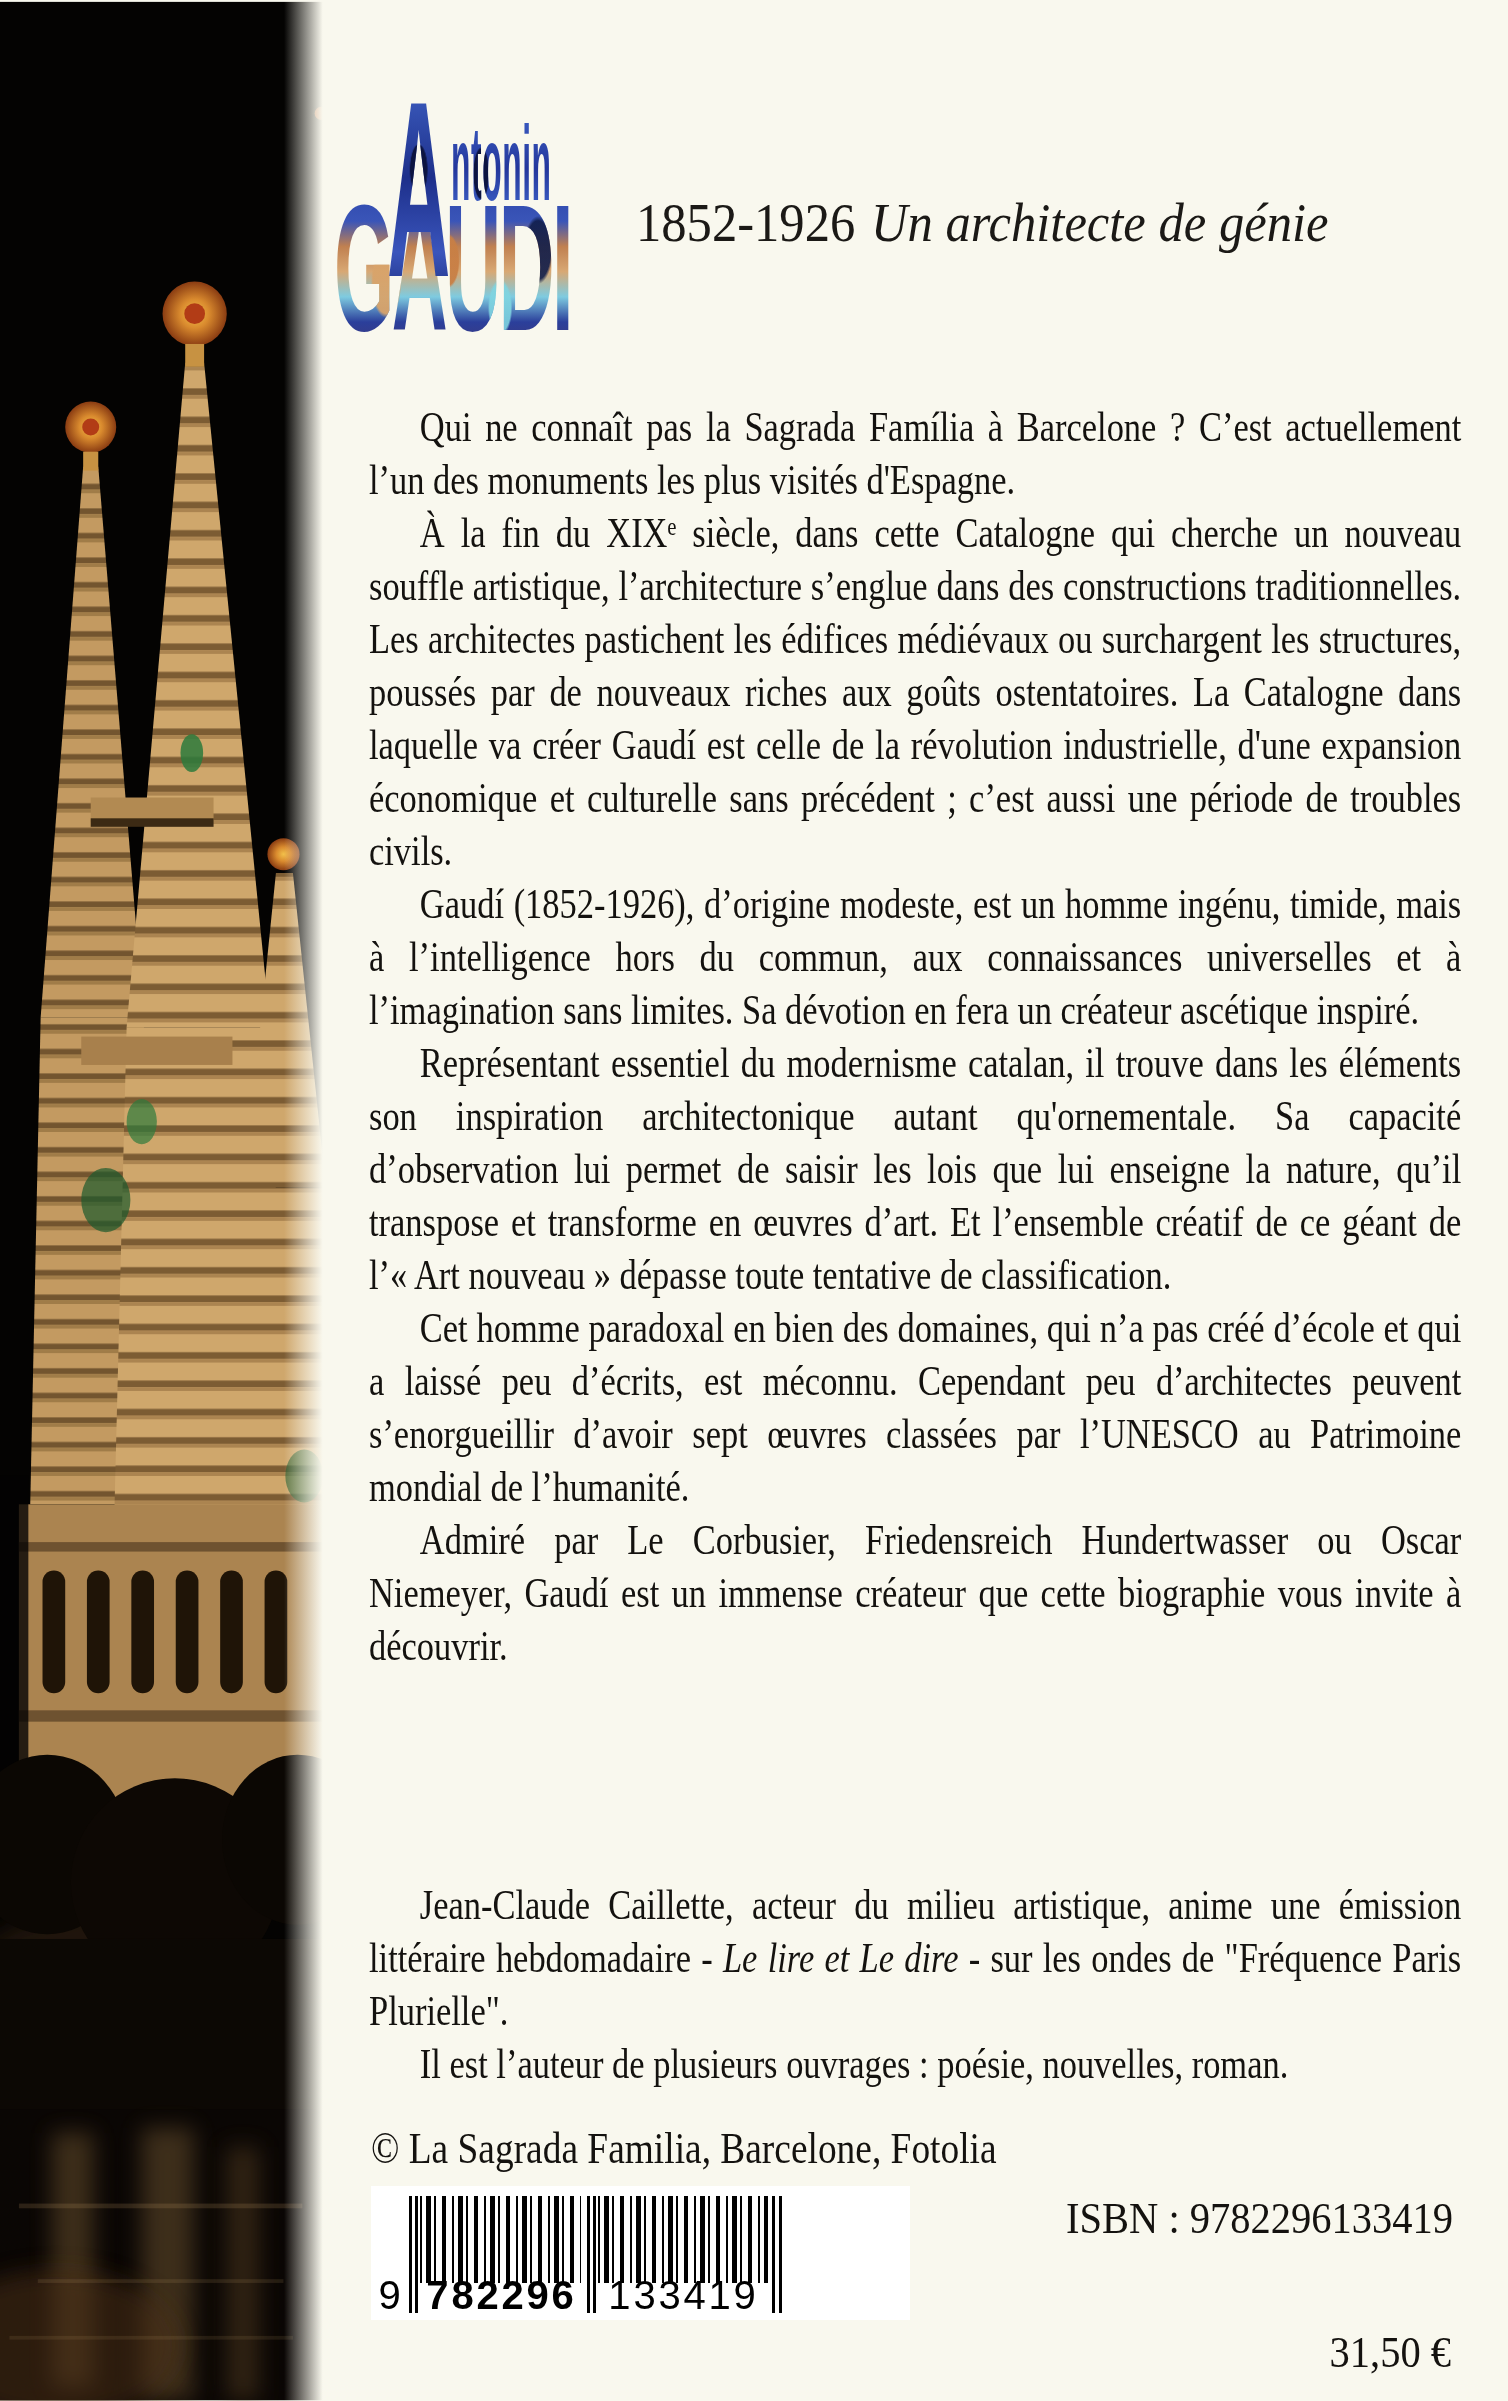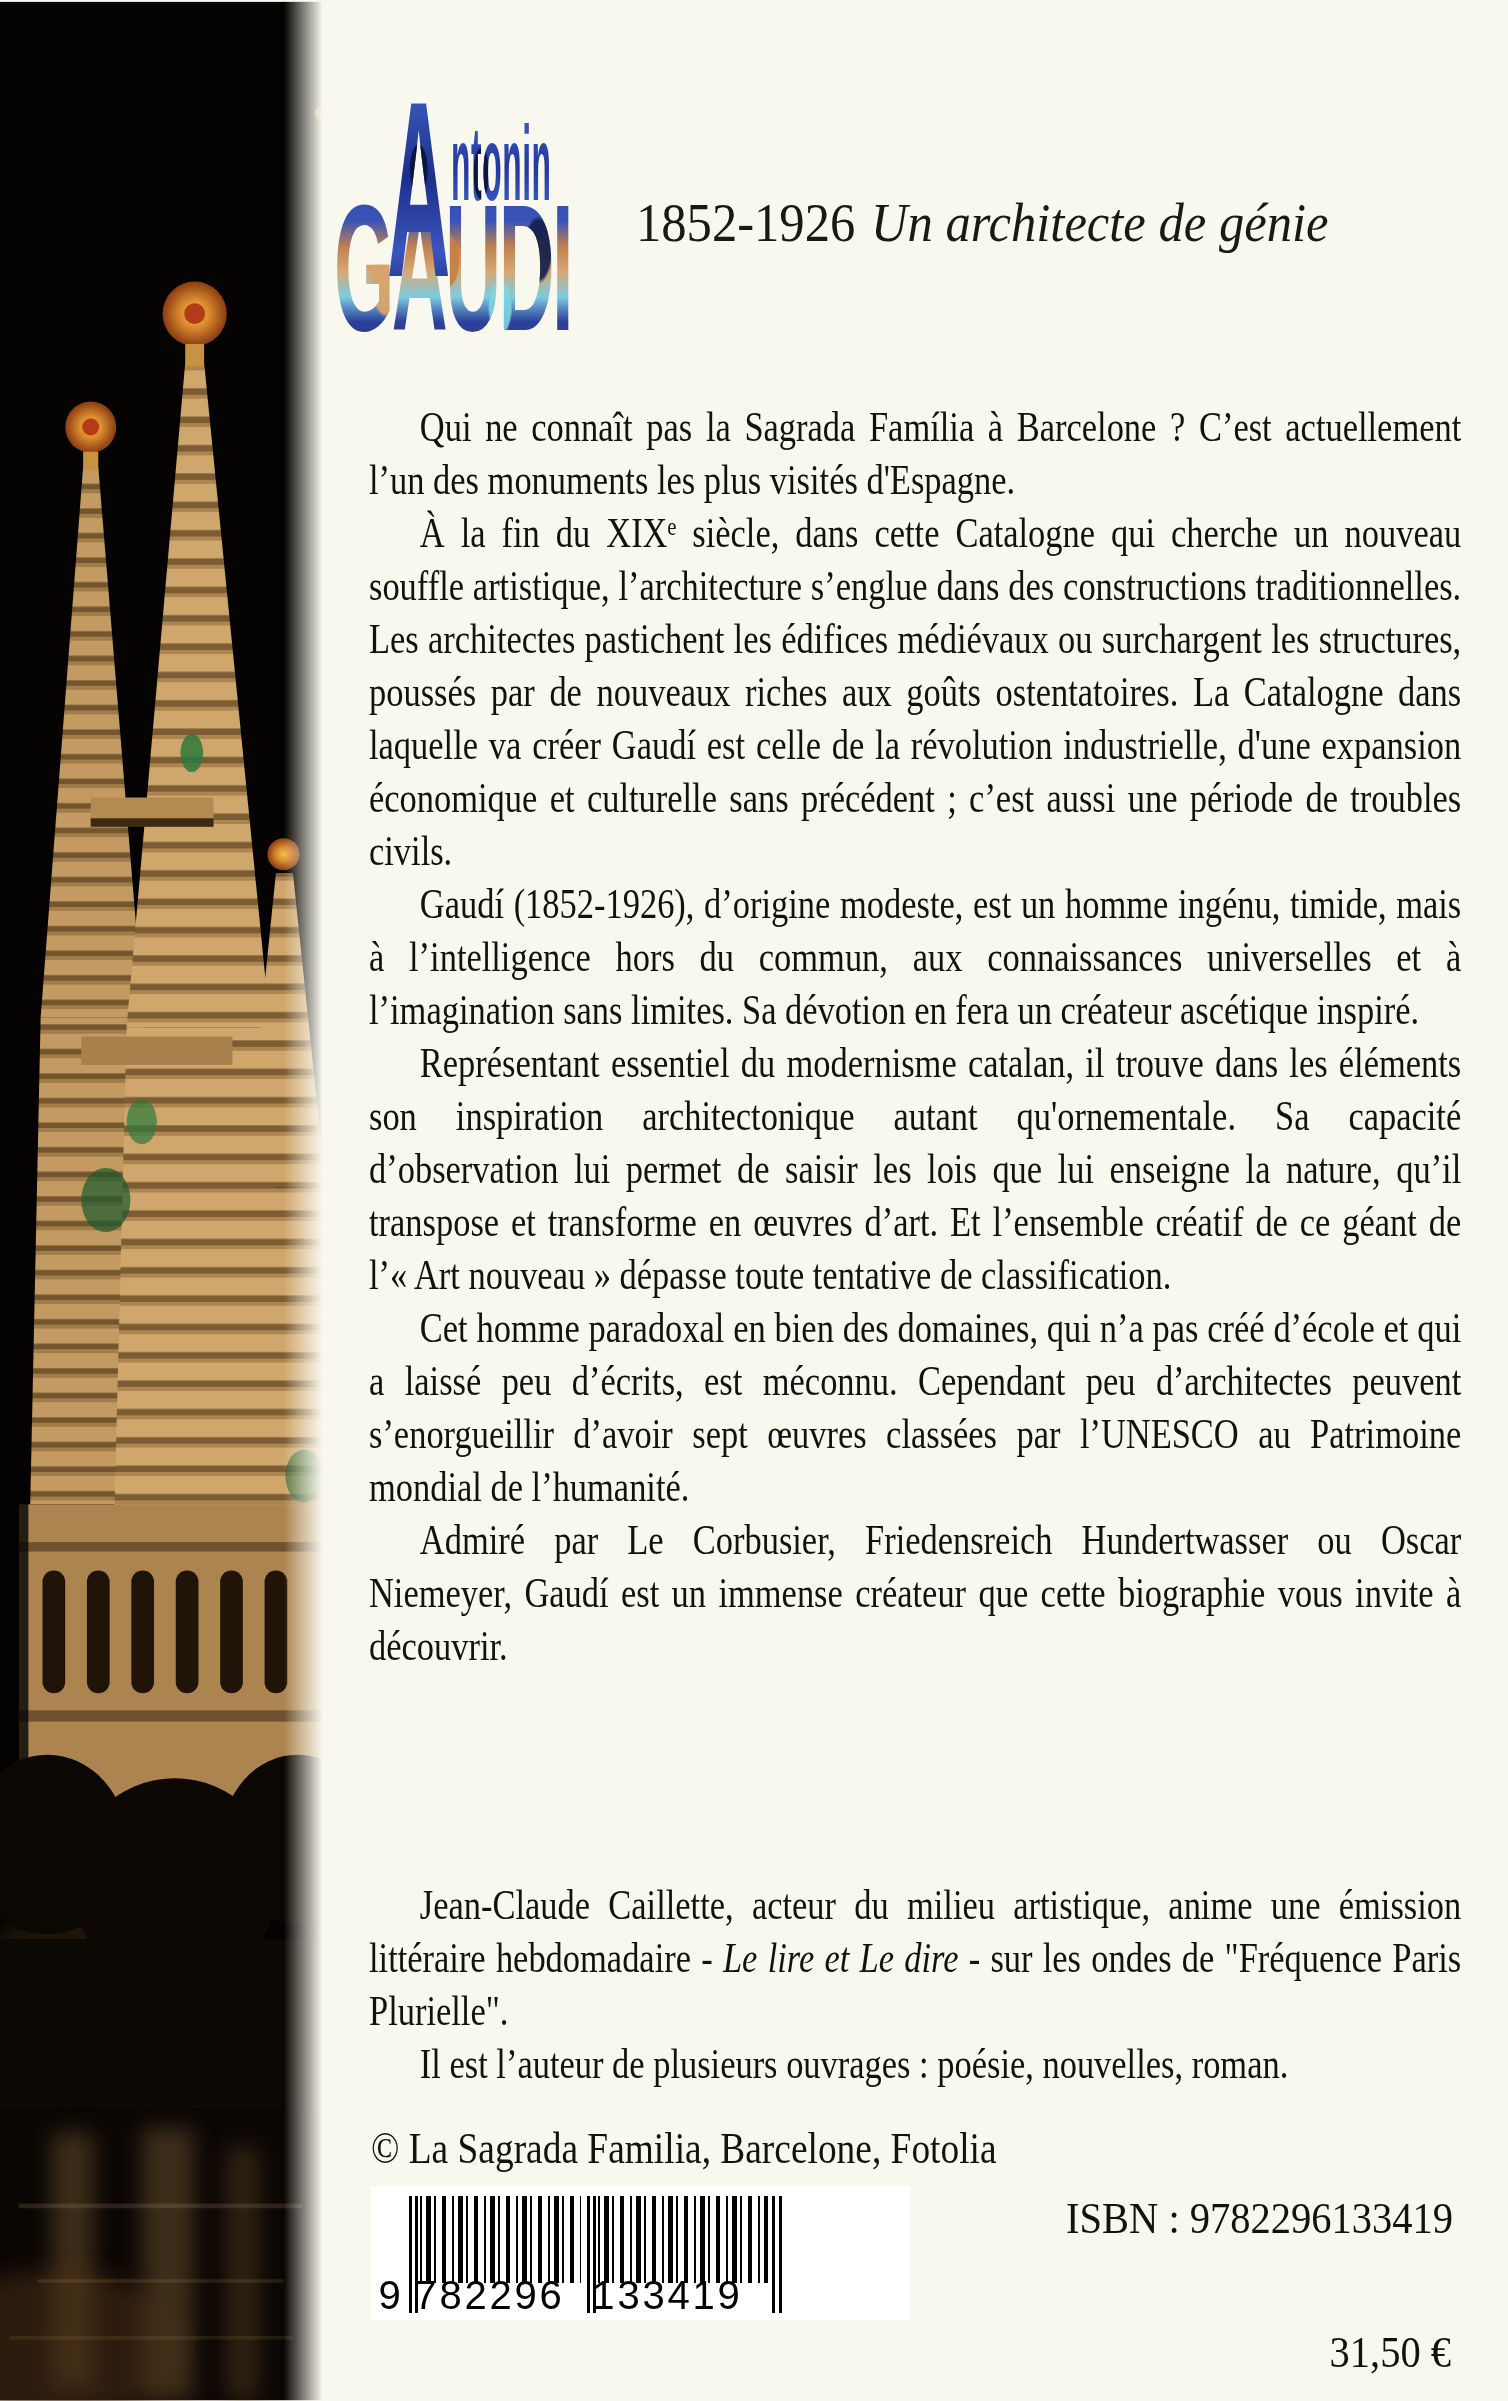--- a/index.html
+++ b/index.html
@@ -52,22 +52,22 @@
   .barcode{position:absolute;left:371px;top:2186px;width:539px;height:134px;background:#ffffff;}
   .bc-data{position:absolute;top:9.5px;height:87px;
     background:repeating-linear-gradient(90deg,#000 0 1.9px,#fff 1.9px 5.7px,#000 5.7px 11.4px,#fff 11.4px 14px,#000 14px 16px,#fff 16px 22px,#000 22px 25.6px,#fff 25.6px 32px);}
   .bc-d1{left:49px;width:161px;}
   .bc-d2{left:227px;width:170px;}
   .bc-guard{position:absolute;top:9.5px;width:2.8px;height:117px;background:#000;}
   .g1a{left:38px}.g1b{left:44px}.g2a{left:216px}.g2b{left:222px}.g3a{left:401px}.g3b{left:408px}
   .bc-num{position:absolute;top:89px;font-family:"Liberation Sans",sans-serif;font-size:40px;line-height:1;
     letter-spacing:2.8px;color:#000;}
   .n1{left:7.6px;}
-  .n2{left:42px;width:153px;text-align:center;}
-  .n3{left:216px;width:161px;text-align:center;}
+  .n2{left:54px;width:153px;text-align:center;font-weight:bold;}
+  .n3{left:232px;width:161px;text-align:center;}
 </style>
 </head>
 <body>
 
 <div class="photo">
   <svg viewBox="0 0 345 2538" width="326" height="2402" aria-hidden="true">
     <defs>
       <pattern id="bands" width="12" height="26" patternUnits="userSpaceOnUse">
         <rect width="12" height="26" fill="#c39a61"></rect>
         <rect y="16" width="12" height="6" fill="#73552f"></rect>

